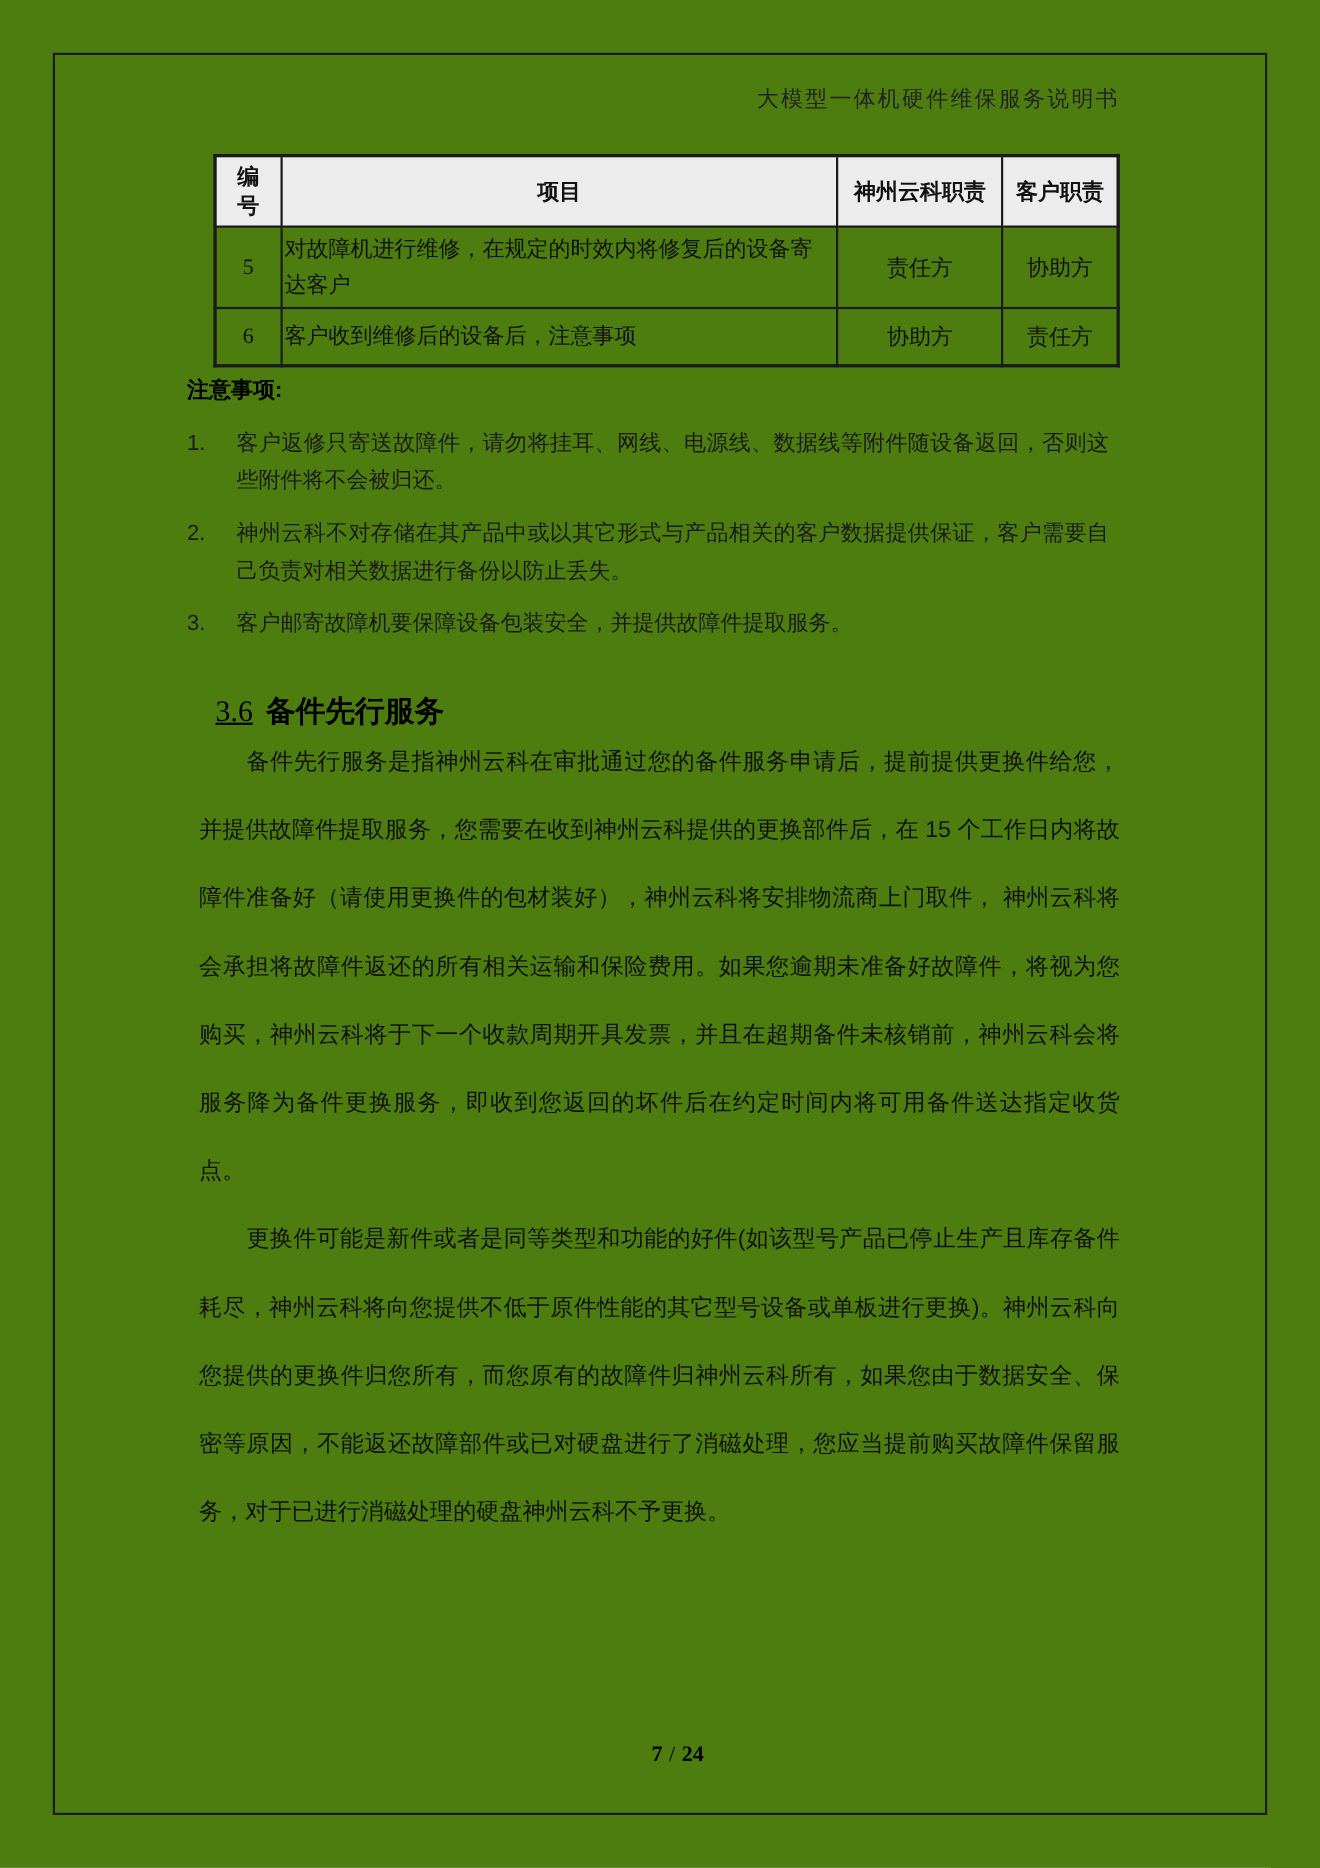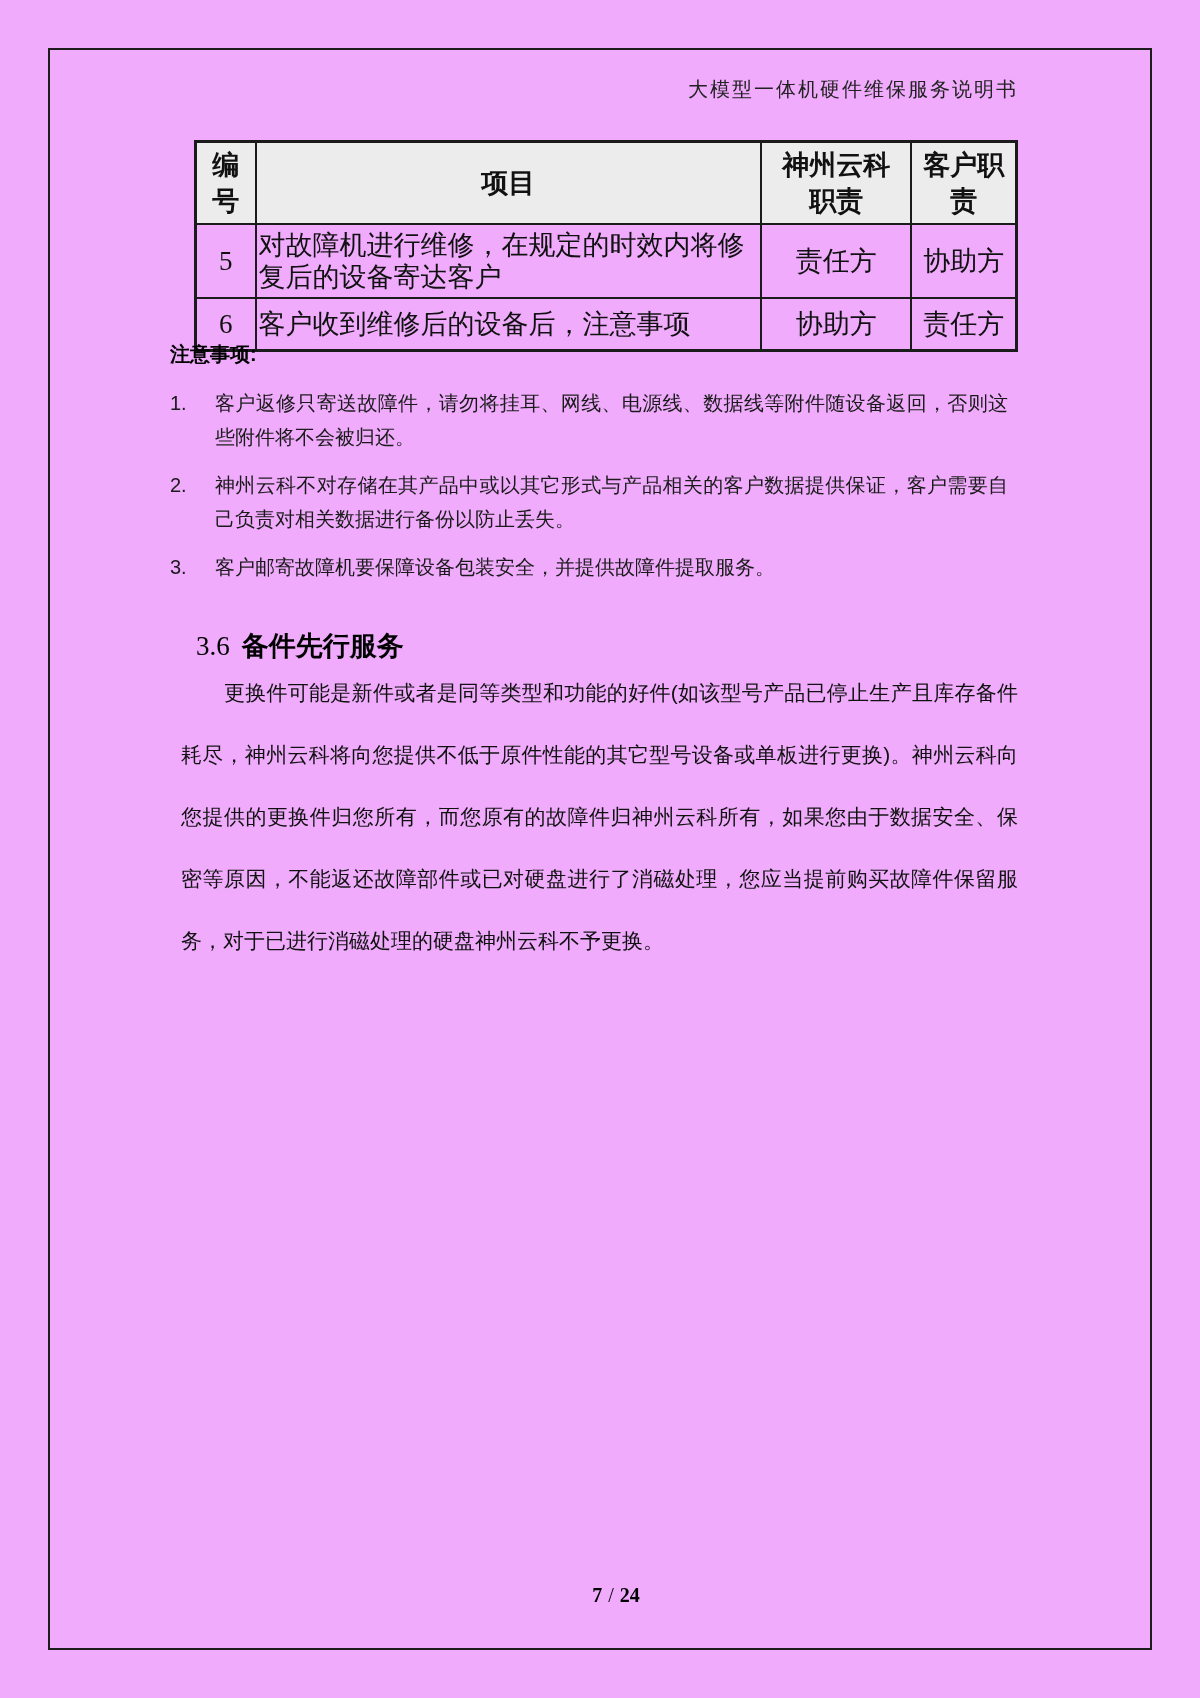--- a/index.html
+++ b/index.html
@@ -1,20 +1,20 @@
 <!DOCTYPE html>
 <html lang="zh"><head>
 <meta charset="utf-8">
 <style>
   html,body { margin:0; padding:0; }
   body { background:#ffffff; }
   .page {
     position:relative;
     width:1200px; height:1698px;
-    background:#f0abfc;
+    background:#4d7c0f;
     font-family:"Liberation Sans", sans-serif;
     color:#1a1a1a;
     overflow:hidden;
   }
   .page-border {
     position:absolute;
     left:48px; top:48px;
     width:1100px; height:1598px;
     border:2px solid #1c1c1c;
     background:transparent;
@@ -29,21 +29,21 @@
     letter-spacing:2px;
     color:#222;
   }
   
   table.resp-table {
     position:absolute;
     top:140px; left:194px;
     width:824px;
     border-collapse:collapse;
     font-family:"Liberation Serif", serif;
-    font-size:27px;
+    font-size:20px;
     color:#111;
     table-layout:fixed;
   }
   table.resp-table { border:3px solid #1b1b1b; }
   .resp-table th, .resp-table td {
     border:2px solid #1b1b1b;
     padding:4px 10px;
   }
   .resp-table thead th {
     background:#ececec;
@@ -87,20 +87,21 @@
     position:absolute;
     top:628px; left:196px;
     font-size:27px;
     color:#000;
     white-space:nowrap;
   }
   .section-number {
     font-family:"Liberation Serif", serif;
     font-weight:normal;
     margin-right:12px;
+    text-decoration:underline;
   }
   .section-title {
     font-family:"Liberation Sans", sans-serif;
     font-weight:bold;
   }
 
   
   .body-text {
     position:absolute;
     top:662px; left:181px; width:837px;
@@ -176,19 +177,20 @@
       <span class="note-num">3.</span>
       <span class="note-text">客户邮寄故障机要保障设备包装安全，并提供故障件提取服务。</span>
     </div>
   </div>
 
   <div class="section-heading">
     <span class="section-number">3.6</span><span class="section-title">备件先行服务</span>
   </div>
 
   <div class="body-text">
+    <p>备件先行服务是指神州云科在审批通过您的备件服务申请后，提前提供更换件给您，并提供故障件提取服务，您需要在收到神州云科提供的更换部件后，在 15 个工作日内将故障件准备好（请使用更换件的包材装好），神州云科将安排物流商上门取件， 神州云科将会承担将故障件返还的所有相关运输和保险费用。如果您逾期未准备好故障件，将视为您购买，神州云科将于下一个收款周期开具发票，并且在超期备件未核销前，神州云科会将服务降为备件更换服务，即收到您返回的坏件后在约定时间内将可用备件送达指定收货点。</p>
     <p>更换件可能是新件或者是同等类型和功能的好件(如该型号产品已停止生产且库存备件耗尽，神州云科将向您提供不低于原件性能的其它型号设备或单板进行更换)。神州云科向您提供的更换件归您所有，而您原有的故障件归神州云科所有，如果您由于数据安全、保密等原因，不能返还故障部件或已对硬盘进行了消磁处理，您应当提前购买故障件保留服务，对于已进行消磁处理的硬盘神州云科不予更换。</p>
   </div>
 
   <div class="doc-footer">
     <span class="pg">7</span><span class="sep">/</span><span class="pg">24</span>
   </div>
 </div>
 
 </body></html>

